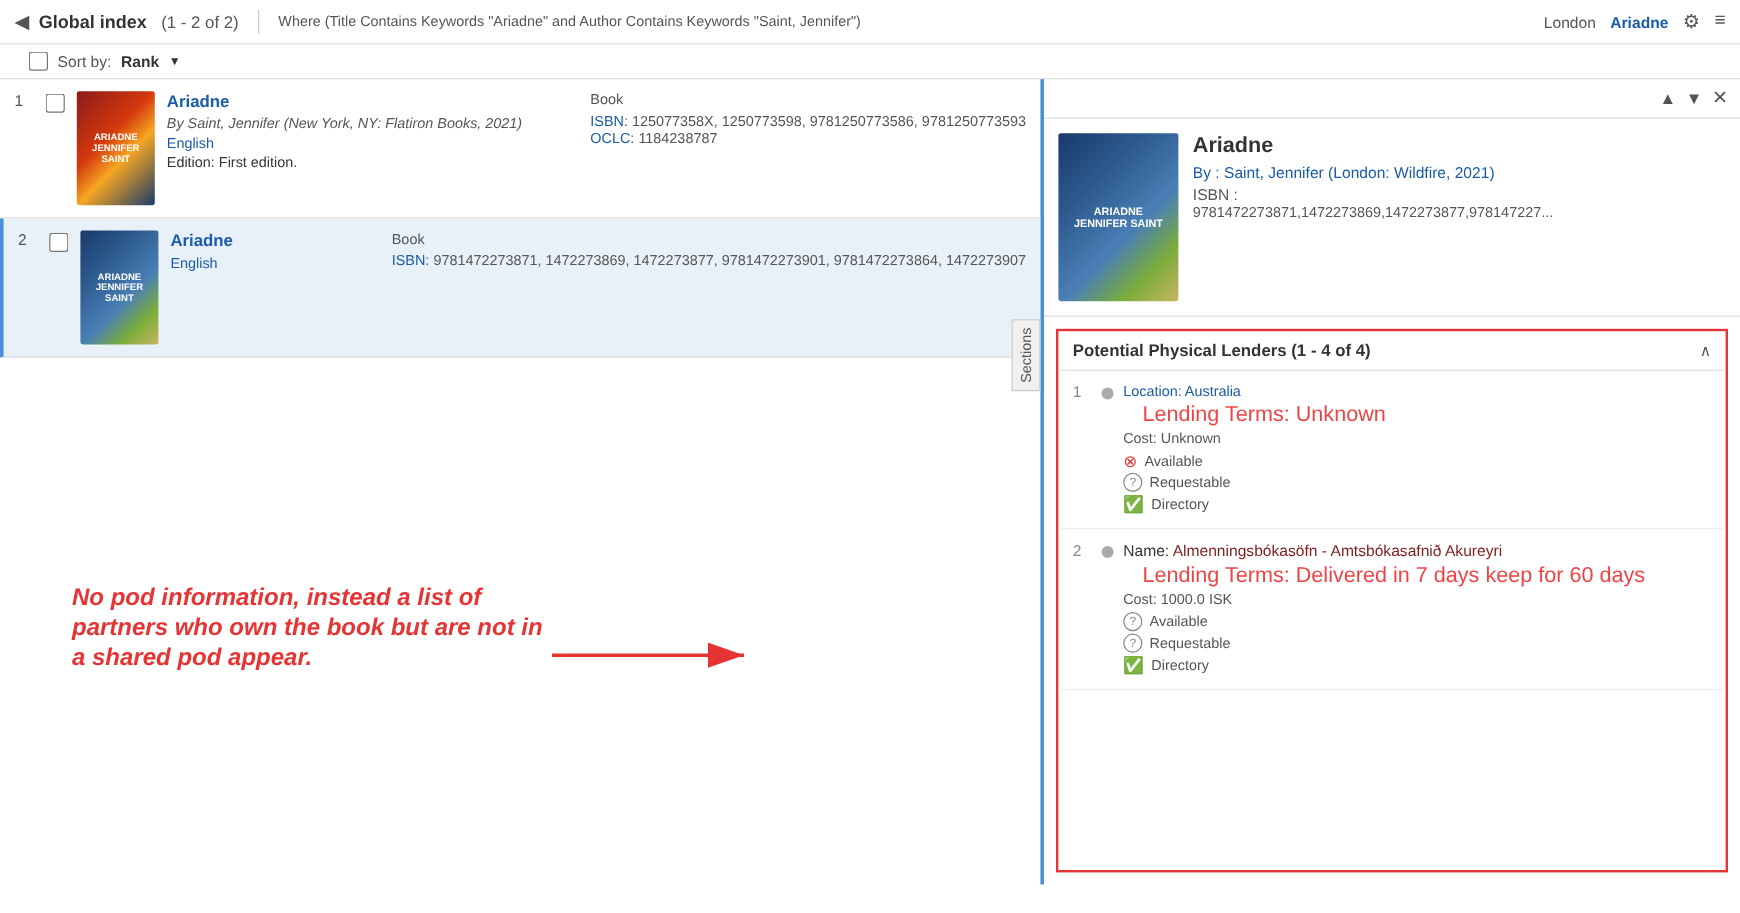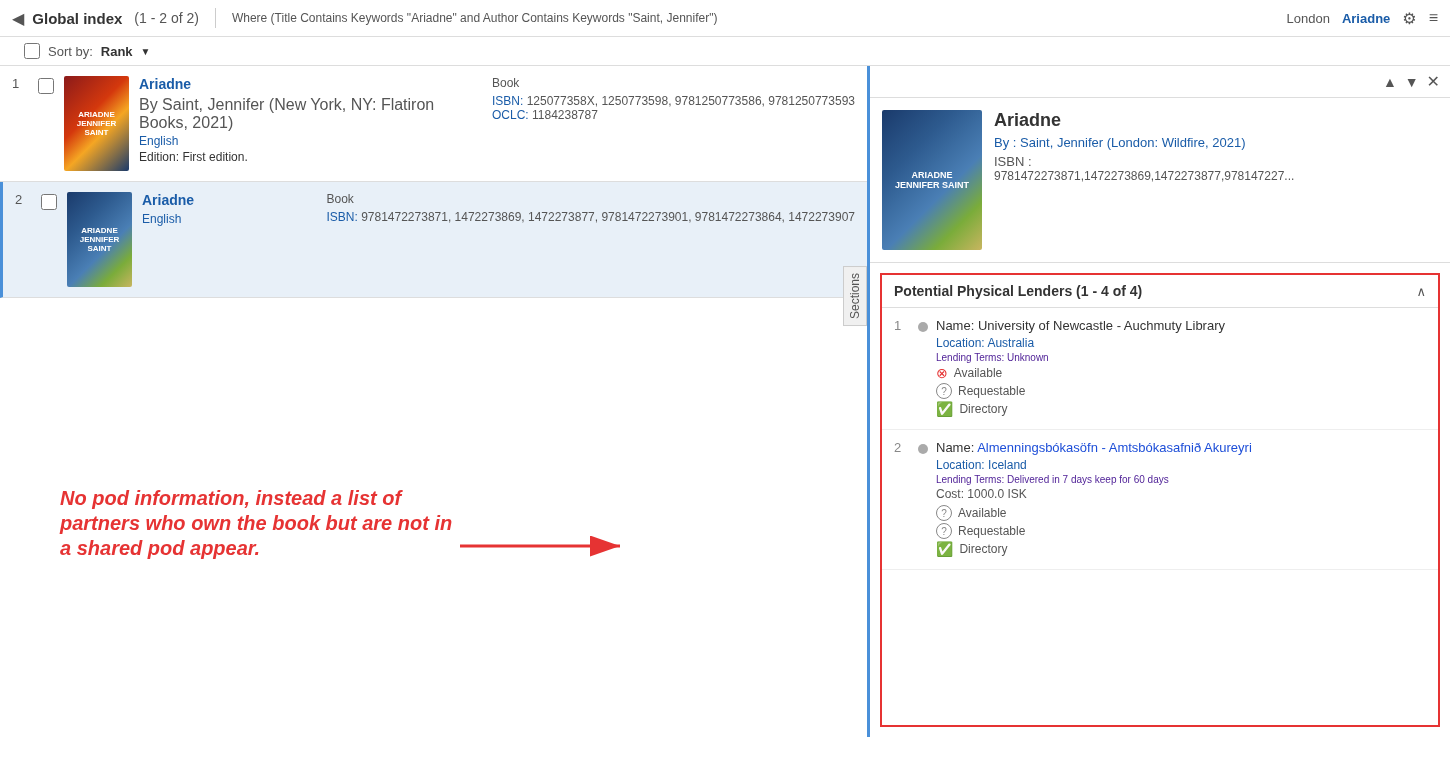--- a/index.html
+++ b/index.html
@@ -33,21 +33,21 @@
 
     
     .result-item { display: flex; align-items: flex-start; padding: 10px 12px; border-bottom: 1px solid #ddd; gap: 10px; position: relative; }
     .result-item.selected { background: #e8f0f8; }
     .result-item.active { border-left: 3px solid #4a90d9; }
     .result-num { font-size: 13px; color: #555; min-width: 16px; }
     .result-checkbox { width: 16px; height: 16px; cursor: pointer; margin-top: 2px; }
     .result-cover { width: 65px; height: 95px; object-fit: cover; flex-shrink: 0; }
     .result-info { flex: 1; }
     .result-title { font-weight: bold; font-size: 14px; color: #1a5ca8; margin-bottom: 4px; }
-    .result-author { color: #555; font-size: 16px; margin-bottom: 2px; }
+    .result-author { color: #555; font-size: 12px; margin-bottom: 2px; font-style: italic; }
     .result-lang { color: #1a5ca8; font-size: 12px; margin-bottom: 2px; }
     .result-edition { color: #555; font-size: 12px; }
     .result-edition span { color: #333; }
     .result-meta { min-width: 220px; font-size: 12px; color: #555; }
     .result-meta .type { color: #555; margin-bottom: 4px; font-size: 12px; }
     .result-meta .isbn-label { color: #1a5ca8; }
     .result-meta .oclc-label { color: #1a5ca8; }
     .result-meta .lccn-label { color: #1a5ca8; }
 
     
@@ -71,21 +71,21 @@
     .lenders-title { font-size: 14px; font-weight: bold; color: #333; }
     .lenders-collapse { color: #555; cursor: pointer; }
     .lender-item { padding: 10px 12px; border-bottom: 1px solid #eee; display: flex; gap: 8px; }
     .lender-num { color: #888; font-size: 13px; min-width: 16px; }
     .lender-dot { width: 10px; height: 10px; border-radius: 50%; background: #aaa; margin-top: 4px; flex-shrink: 0; }
     .lender-content { flex: 1; }
     .lender-name { font-size: 13px; color: #555; margin-bottom: 3px; }
     .lender-name span { color: #333; }
     .lender-location { font-size: 12px; color: #555; margin-bottom: 2px; }
     .lender-location span { color: #1a5ca8; }
-    .lender-terms { font-size: 10px; color: #4c1d95; margin-bottom: 2px; }
+    .lender-terms { font-size: 18px; color: #ef4444; margin-bottom: 2px; margin-left: 16px; }
     .lender-cost { font-size: 12px; color: #555; margin-bottom: 4px; }
     .lender-status { display: flex; align-items: center; gap: 6px; font-size: 12px; color: #555; margin-bottom: 2px; }
     .status-icon-x { color: #e63333; font-size: 14px; }
     .status-icon-q { color: #888; font-size: 14px; border: 1.5px solid #888; border-radius: 50%; width: 16px; height: 16px; display: flex; align-items: center; justify-content: center; font-size: 10px; }
     .status-icon-check { color: #2a8a2a; font-size: 14px; }
 
     
     .cover-1 { background: linear-gradient(135deg, #8b1a1a 0%, #d4380d 40%, #f5a623 60%, #1a3a6b 100%); display: flex; align-items: center; justify-content: center; }
     .cover-2 { background: linear-gradient(135deg, #1a3a6b 0%, #2d5a8e 30%, #4a7fb5 60%, #7aac3a 80%, #c8b560 100%); display: flex; align-items: center; justify-content: center; }
   </style>
@@ -209,30 +209,30 @@
     <div class="lenders-section">
       <div class="lenders-header">
         <span class="lenders-title">Potential Physical Lenders (1 - 4 of 4)</span>
         <span class="lenders-collapse">∧</span>
       </div>
 
       <div class="lender-item">
         <span class="lender-num">1</span>
         <div class="lender-dot"></div>
         <div class="lender-content">
-          <div class="lender-name">
-            <span>Name:</span>
-            <span style="color:#333;">University of Newcastle - Auchmuty Library</span>
-          </div>
           <div class="lender-location">
             <span>Location:</span>
             <span style="color:#1a5ca8;">Australia</span>
           </div>
           <div class="lender-terms">
             <span>Lending Terms:</span>
+            <span>Unknown</span>
+          </div>
+          <div class="lender-cost">
+            <span>Cost:</span>
             <span>Unknown</span>
           </div>
           <div class="lender-status">
             <span class="status-icon-x">⊗</span>
             <span>Available</span>
           </div>
           <div class="lender-status">
             <div class="status-icon-q">?</div>
             <span>Requestable</span>
           </div>
@@ -242,25 +242,21 @@
           </div>
         </div>
       </div>
 
       <div class="lender-item">
         <span class="lender-num">2</span>
         <div class="lender-dot"></div>
         <div class="lender-content">
           <div class="lender-name">
             <span>Name:</span>
-            <span style="color:#1d4ed8;">Almenningsbókasöfn - Amtsbókasafnið Akureyri</span>
-          </div>
-          <div class="lender-location">
-            <span>Location:</span>
-            <span style="color:#1a5ca8;">Iceland</span>
+            <span style="color:#7f1d1d;">Almenningsbókasöfn - Amtsbókasafnið Akureyri</span>
           </div>
           <div class="lender-terms">
             <span>Lending Terms:</span>
             <span>Delivered in 7 days keep for 60 days</span>
           </div>
           <div class="lender-cost">
             <span>Cost:</span>
             <span>1000.0 ISK</span>
           </div>
           <div class="lender-status">

